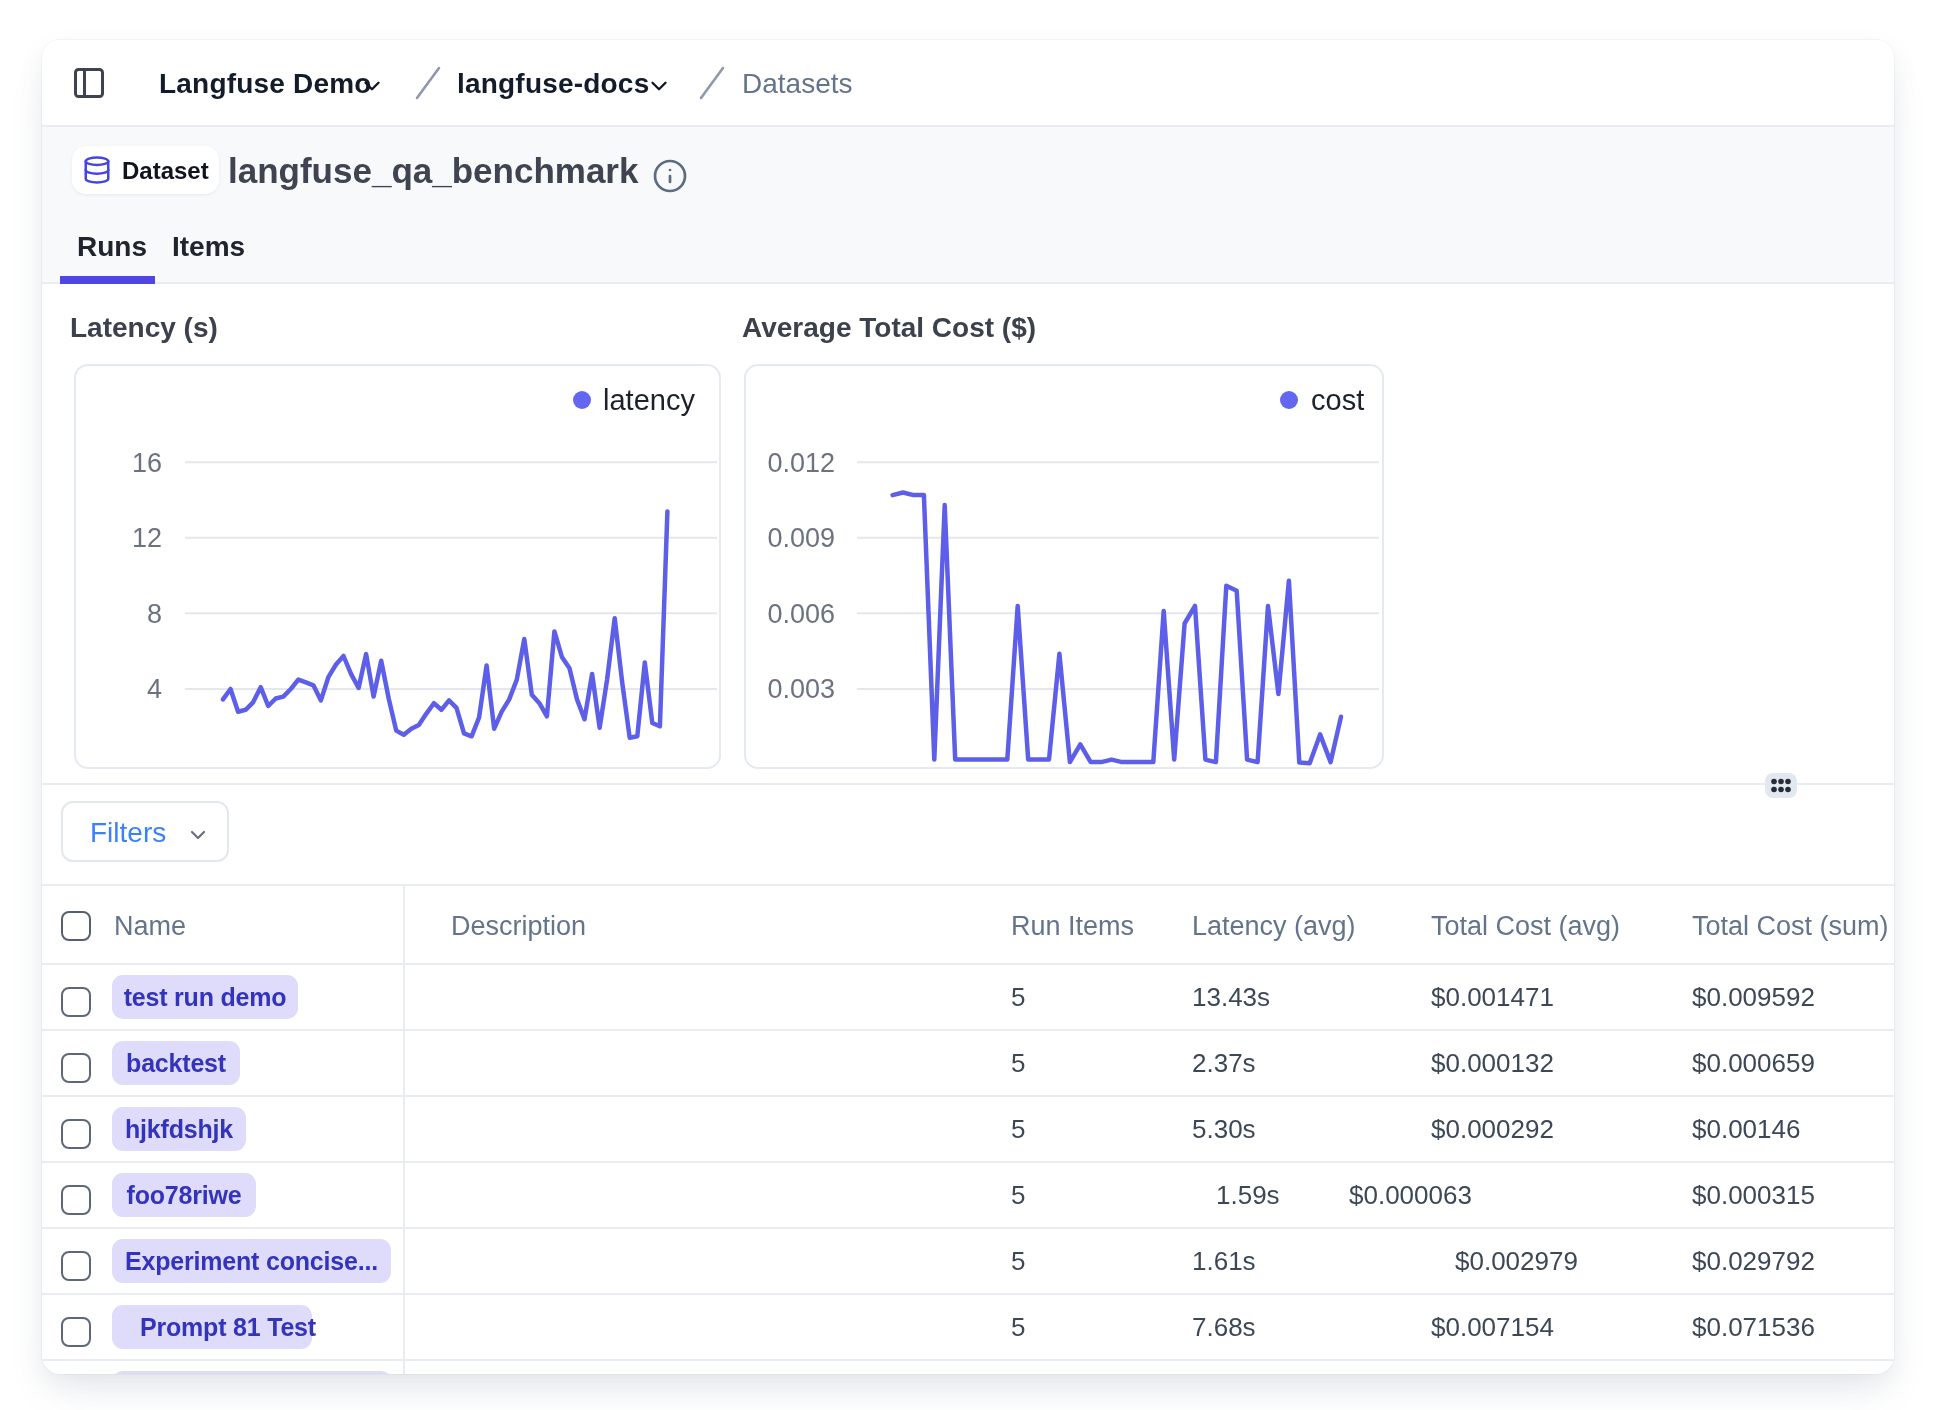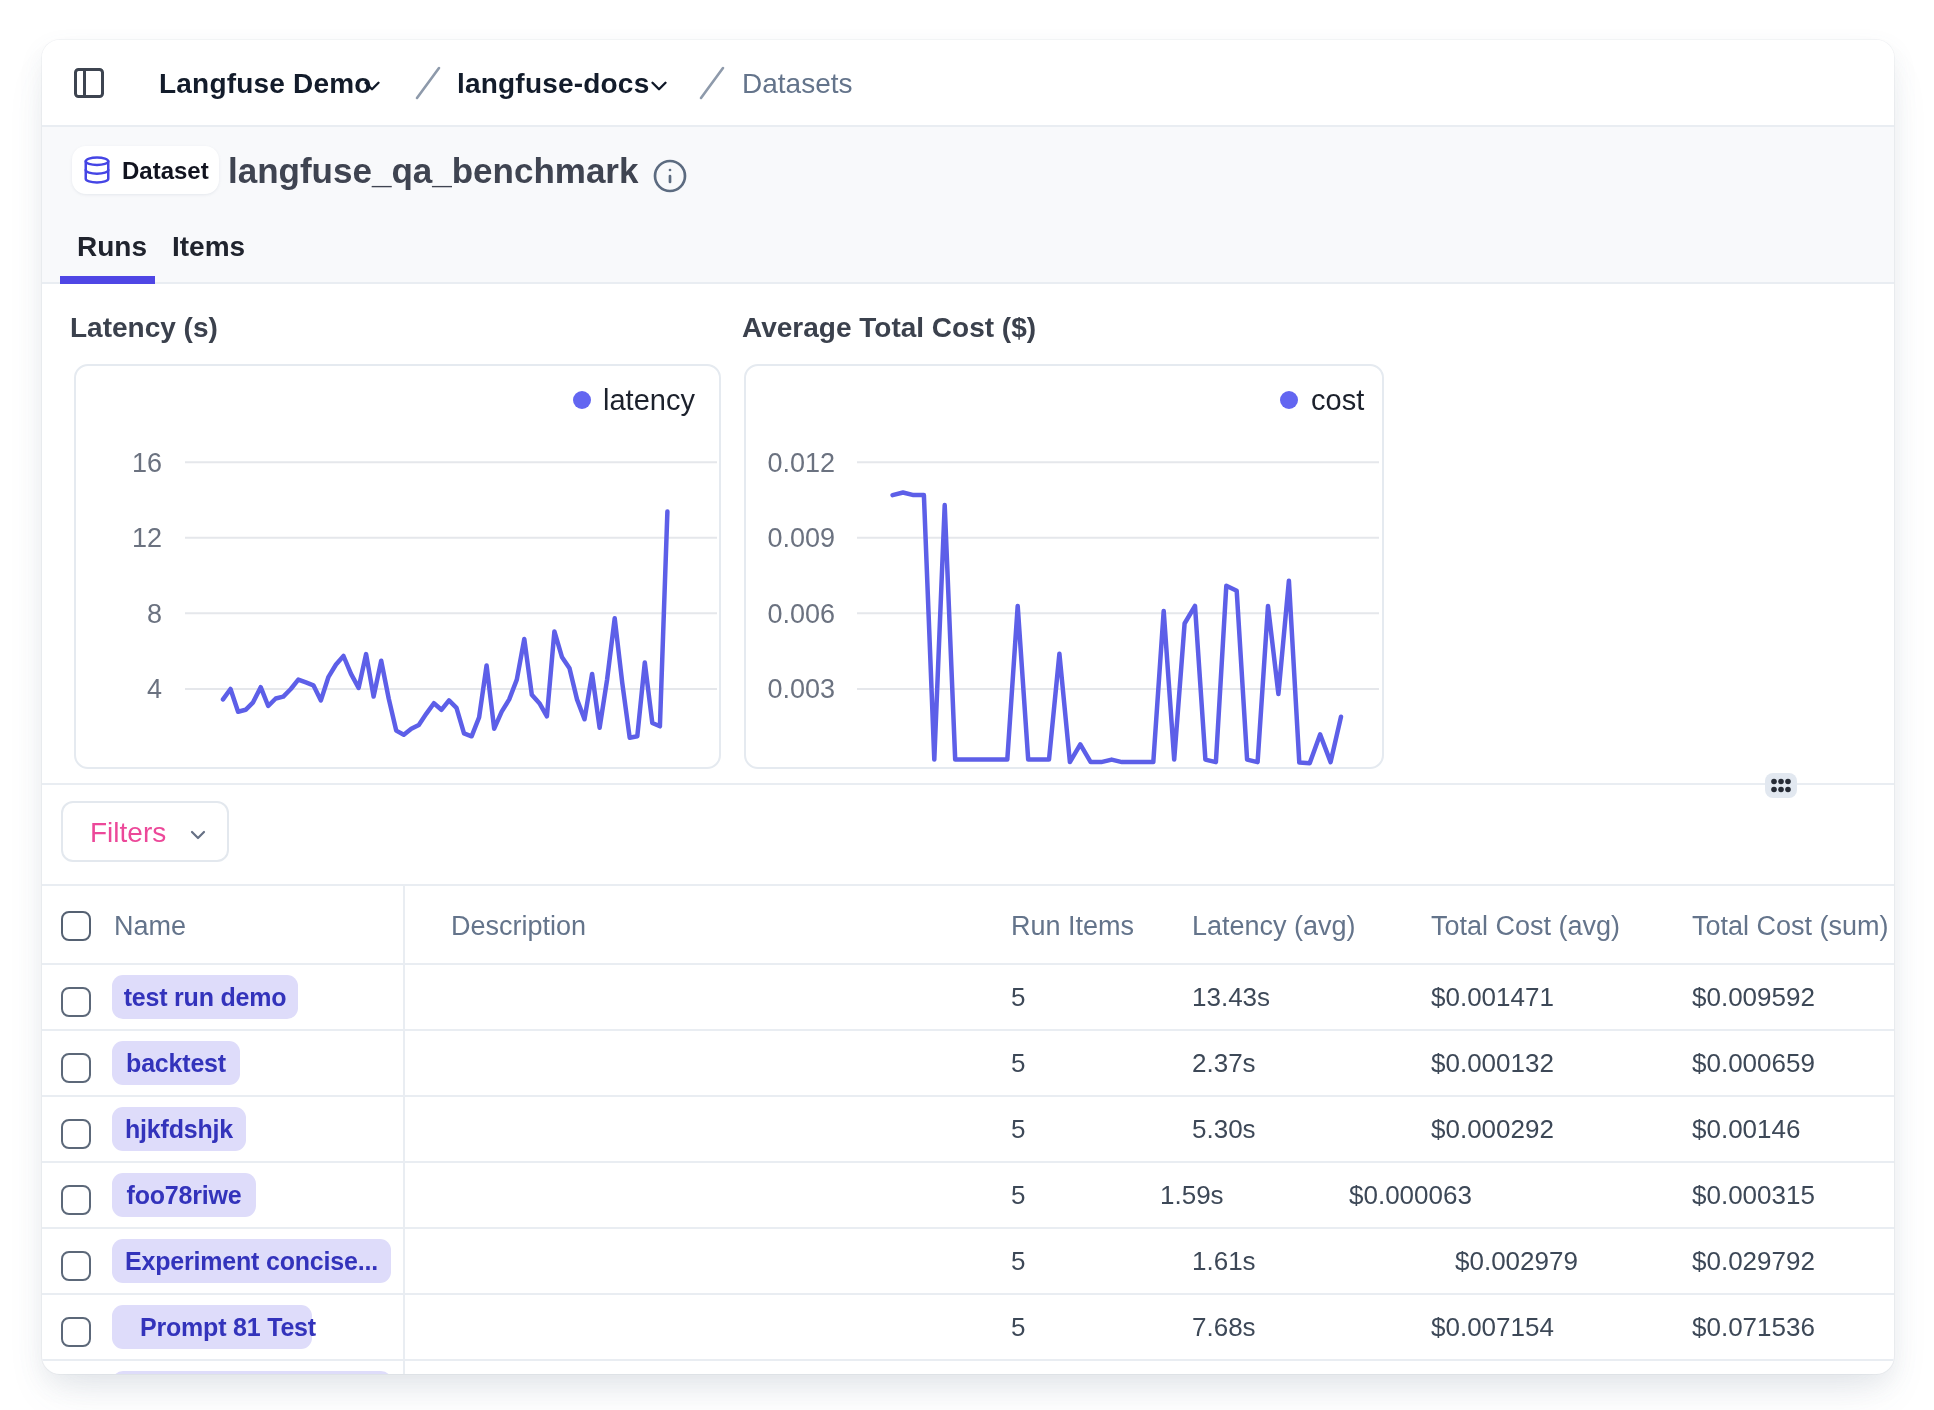--- a/index.html
+++ b/index.html
@@ -29,21 +29,21 @@
 
 
 .charts { position:absolute; left:0; top:244px; width:100%; height:501px; background:#fff; border-bottom:2px solid #e9edf2; }
 .chart-title { position:absolute; top:28px; font-size:28px; font-weight:600; color:#3b414d; }
 .chart-card { position:absolute; top:80px; height:405px; background:#fff; border:2px solid #e5eaf0; border-radius:14px; }
 .grip { position:absolute; left:1723px; top:733px; width:32px; height:25px; background:#e2e8f0; border-radius:8px; z-index:5; }
 
 
 .filters { position:absolute; left:0; top:745px; width:100%; height:99px; background:#fff; }
 .filters-btn { position:absolute; left:19px; top:16px; width:168px; height:61px; border:2px solid #e3e8ee; border-radius:12px; background:#fff; }
-.filters-btn span { position:absolute; left:27px; top:14px; font-size:28px; font-weight:500; color:#ec4899; }
+.filters-btn span { position:absolute; left:27px; top:14px; font-size:28px; font-weight:500; color:#3b82f6; }
 
 
 .table { position:absolute; left:0; top:844px; width:100%; height:382px; background:#fff; border-top:2px solid #e9edf2; }
 .thead { position:absolute; left:0; top:0; width:100%; height:79px; border-bottom:2px solid #e9edf2; }
 .th { position:absolute; top:25px; font-size:27px; font-weight:500; color:#64748b; white-space:nowrap; }
 .row { position:absolute; left:0; width:100%; height:66px; border-bottom:2px solid #e9edf2; }
 .colsep { position:absolute; left:361px; top:0; width:2px; height:490px; background:#e9edf2; }
 .cb { position:absolute; left:19px; width:30px; height:30px; border:2.5px solid #5c6879; border-radius:8px; background:#fff; }
 .pill { position:absolute; left:70px; top:10px; height:44px; background:#dedcfa; border-radius:11px; font-size:25px; font-weight:700; color:#3333bb; line-height:44px; text-align:center; white-space:nowrap; letter-spacing:-0.2px; }
 .cell { position:absolute; top:17px; font-size:26px; font-weight:400; color:#3d4857; white-space:nowrap; }
@@ -194,21 +194,21 @@
       <div class="pill" style="width:134px;">hjkfdshjk</div>
       <span class="cell" style="left:969px;">5</span>
       <span class="cell" style="left:1150px;">5.30s</span>
       <span class="cell" style="left:1389px;">$0.000292</span>
       <span class="cell" style="left:1650px;">$0.00146</span>
     </div>
     <div class="row" style="top:277px;">
       <div class="cb" style="top:22px;"></div>
       <div class="pill" style="width:144px;">foo78riwe</div>
       <span class="cell" style="left:969px;">5</span>
-      <span class="cell" style="left:1118px;">1.59s</span>
+      <span class="cell" style="left:1174px;">1.59s</span>
       <span class="cell" style="left:1307px;">$0.000063</span>
       <span class="cell" style="left:1650px;">$0.000315</span>
     </div>
     <div class="row" style="top:343px;">
       <div class="cb" style="top:22px;"></div>
       <div class="pill" style="width:279px;">Experiment concise...</div>
       <span class="cell" style="left:969px;">5</span>
       <span class="cell" style="left:1150px;">1.61s</span>
       <span class="cell" style="left:1389px;margin-left:24px;">$0.002979</span>
       <span class="cell" style="left:1650px;">$0.029792</span>

